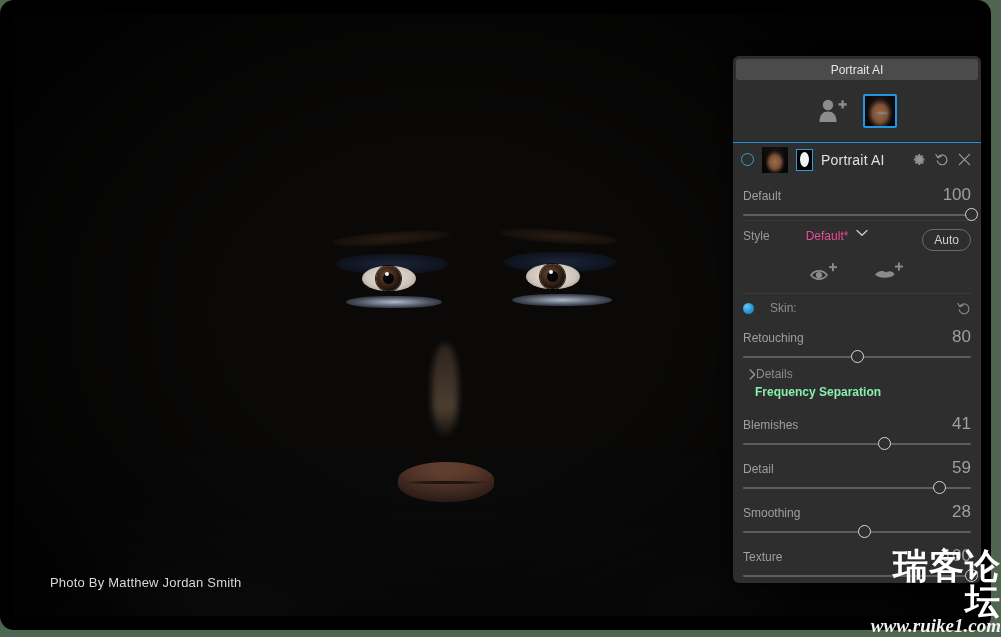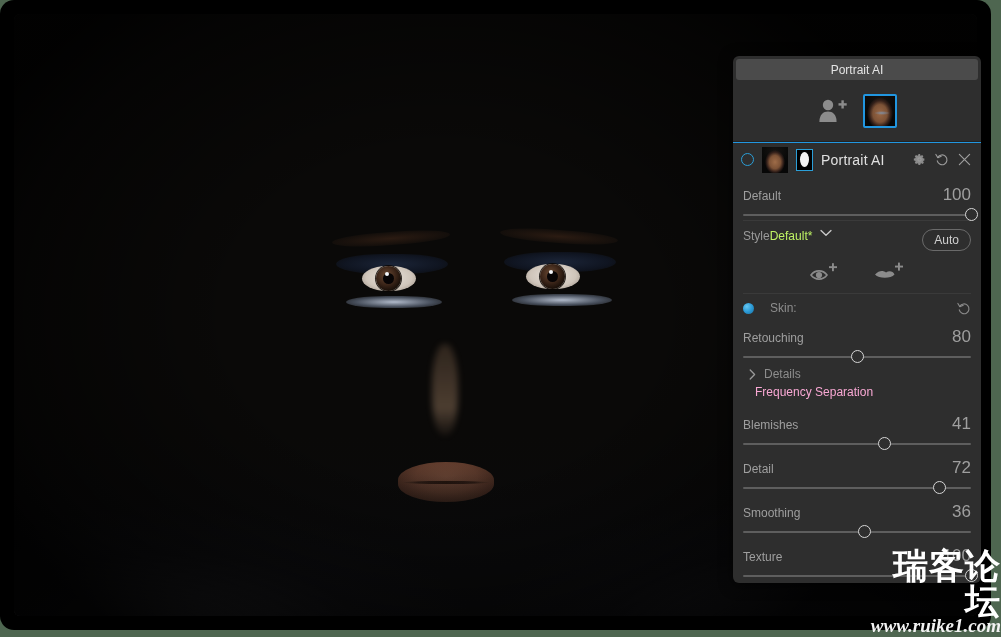--- a/index.html
+++ b/index.html
@@ -191,21 +191,21 @@
   .knob {
     position:absolute; top:-6px; width:13px; height:13px; margin-left:-6px;
     border-radius:50%; border:1.5px solid #d6d6d6; background:#2e2e2e;
   }
 
   .style-row {
     display:flex; align-items:flex-start; gap:0;
     padding:8px 10px; height:32px;
   }
   .style-label { color:#9a9a9a; }
-  .style-value { color:#bef264; }
+  .style-value { color:#ec4899;margin-left:36px; }
   .chev { color:#c9c9c9; font-size:11px; margin-left:8px; }
   .auto-btn {
     margin-left:auto;
     border:1px solid #6a6a6a; border-radius:11px;
     padding:3px 11px; color:#cfcfcf; font-size:12px;
     background:transparent;
   }
   .tool-icons {
     display:flex; align-items:center; justify-content:center; gap:34px;
     height:40px; color:#8b8b8b;
@@ -213,22 +213,22 @@
   .skin-head {
     display:flex; align-items:center; gap:16px;
     padding:7px 10px 3px 10px;
   }
   .skin-dot {
     width:11px; height:11px; border-radius:50%;
     background: radial-gradient(circle at 35% 32%, #66c7f0 0%, #2b9ad6 50%, #1b6f9e 100%);
   }
   .skin-label { color:#8e8e8e; }
   .skin-reset { margin-left:auto; color:#8a8a8a; }
-  .sub-row { padding:5px 10px 2px 16px; color:#8d8d8d; display:flex; align-items:center; gap:8px; }
-  .sub-row2 { padding:2px 10px 6px 22px; color:#f9a8d4; }
+  .sub-row { padding:5px 10px 2px 16px; color:#8d8d8d; display:flex; align-items:center; }
+  .sub-row2 { padding:2px 10px 6px 22px; color:#86efac;font-weight:bold; }
   .caret { font-size:10px; color:#9a9a9a; }
 
   
   .watermark {
     position:absolute; right:0; bottom:2px;
     width:141px; text-align:right;
     line-height:1;
     pointer-events:none;
   }
   .wm-cn {
@@ -272,20 +272,21 @@
         <div class="glitter-arc" style="left:498px; top:280px; width:100px;"></div>
 
         <div class="nose-hl"></div>
         <div class="lips"></div>
         <div class="lip-line"></div>
 
         <div class="jacket"></div>
         <div class="vignette"></div>
       </div>
 
+      <div class="photo-credit">Photo By Matthew Jordan Smith</div>
     </div>
 
     <div class="panel">
 
       <div class="panel-title">Portrait AI</div>
 
       <div class="faces-row">
         <div class="add-face-icon">
           <svg width="30" height="26" viewBox="0 0 30 26">
             <circle cx="11" cy="7" r="5.2" fill="#8c8c8c"></circle>
@@ -405,31 +406,31 @@
           <span class="slider-val">41</span>
         </div>
         <div class="track">
           <div class="knob" style="left:62%;"></div>
         </div>
       </div>
 
       <div class="slider-row">
         <div class="slider-head">
           <span class="slider-label">Detail</span>
-          <span class="slider-val">72</span>
+          <span class="slider-val">59</span>
         </div>
         <div class="track">
           <div class="knob" style="left:86%;"></div>
         </div>
       </div>
 
       <div class="slider-row">
         <div class="slider-head">
           <span class="slider-label">Smoothing</span>
-          <span class="slider-val">36</span>
+          <span class="slider-val">28</span>
         </div>
         <div class="track">
           <div class="knob" style="left:53%;"></div>
         </div>
       </div>
 
       <div class="slider-row">
         <div class="slider-head">
           <span class="slider-label">Texture</span>
           <span class="slider-val">100</span>

